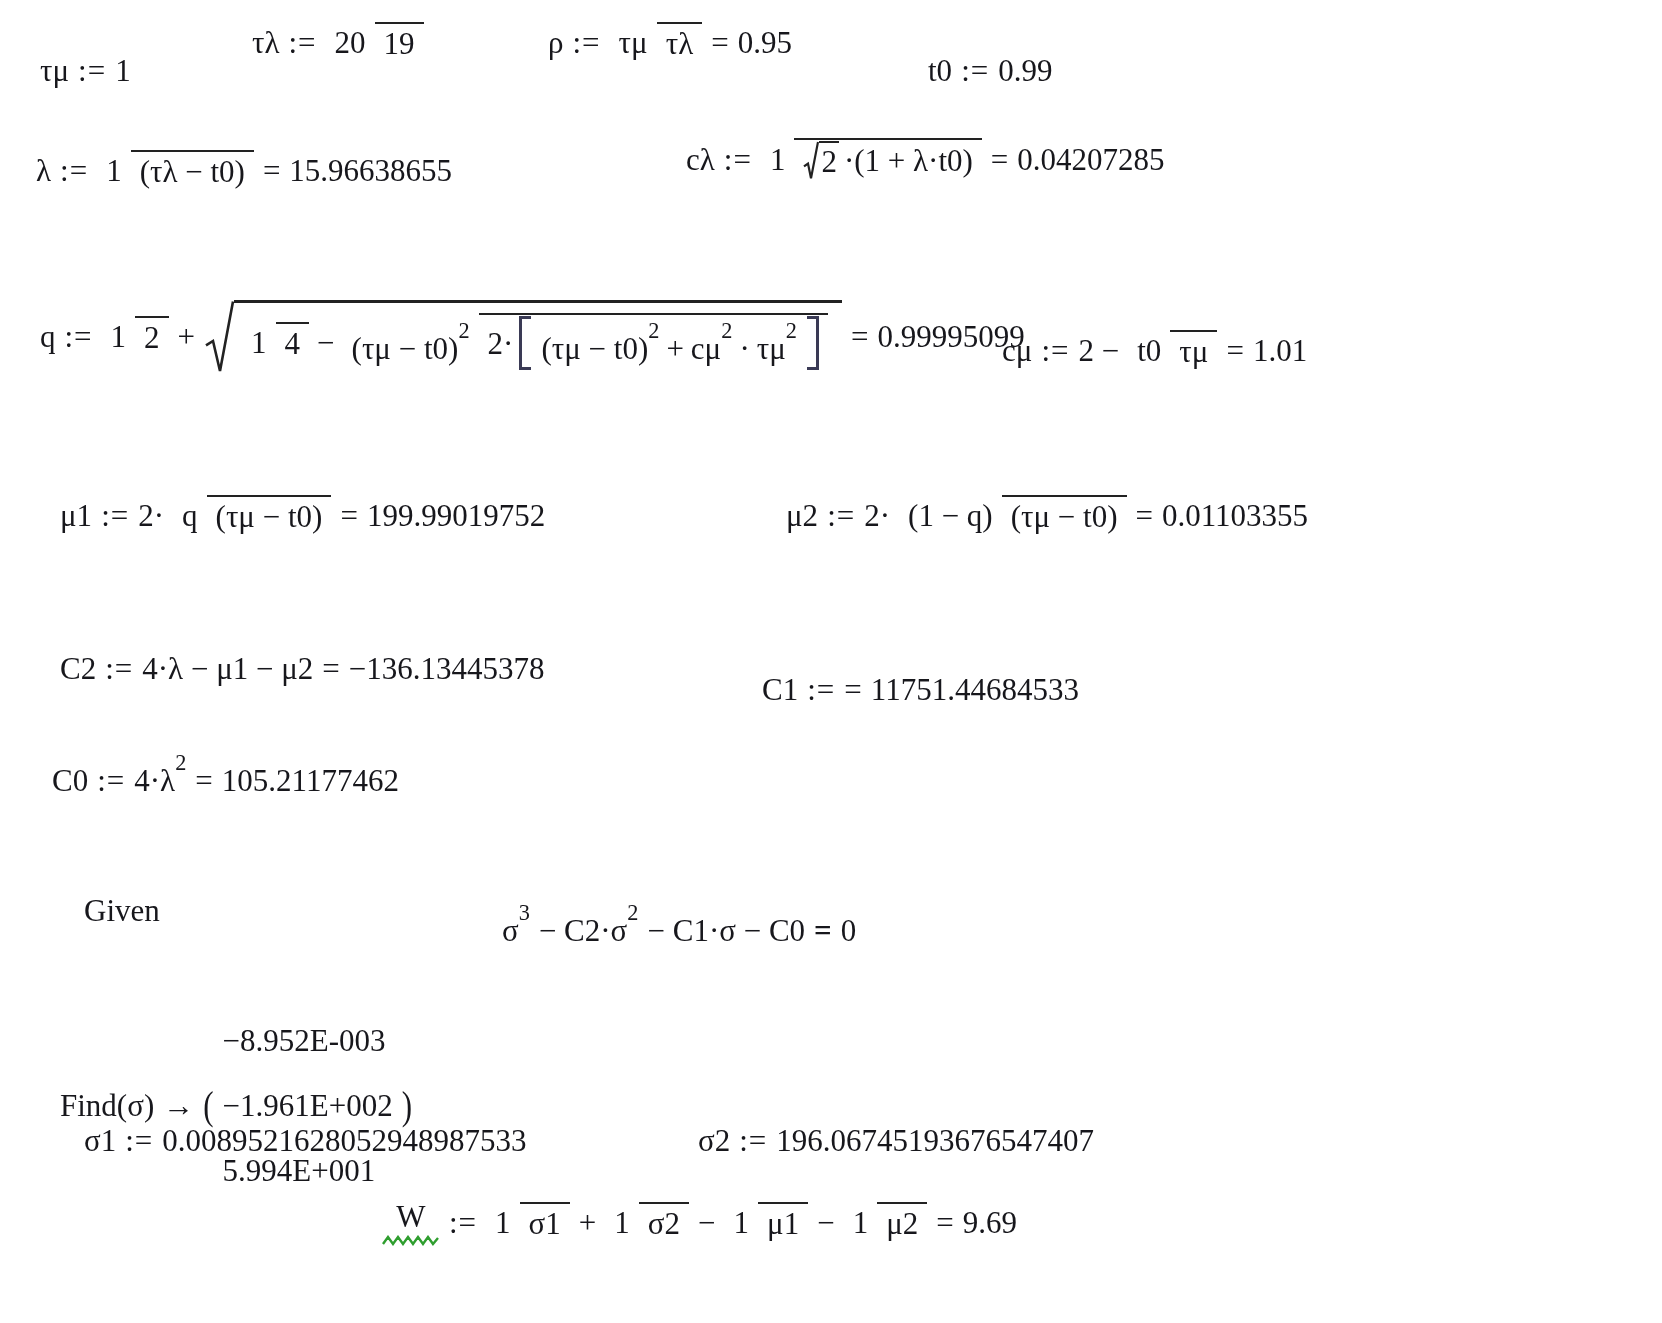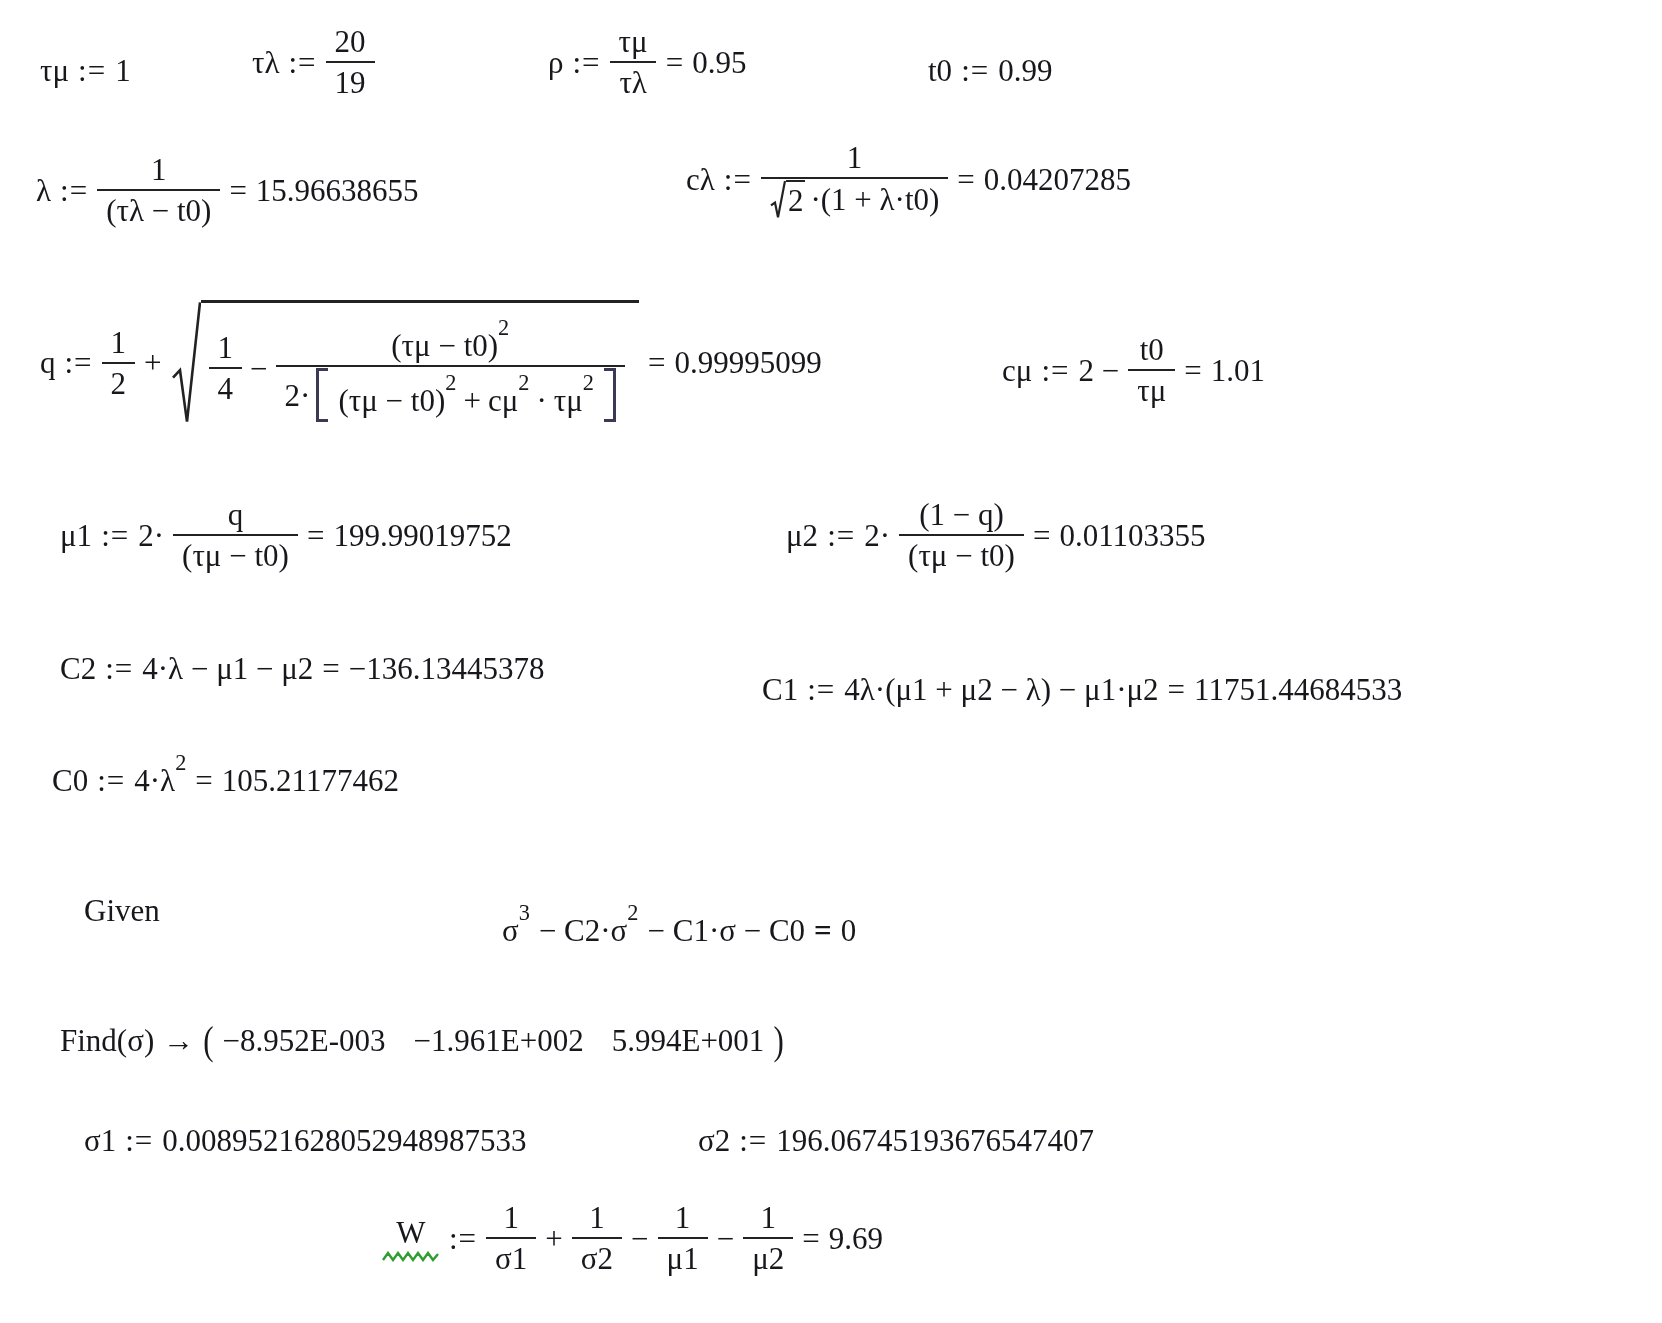--- a/index.html
+++ b/index.html
@@ -10,21 +10,21 @@
     font-size:31px; color:#17171c;
     position:relative; overflow:hidden;
   }
   .region {
     position:absolute;
     display:flex; align-items:center; gap:9px;
     white-space:nowrap; line-height:1.2;
   }
   .tok { display:inline-block; }
   .assign { letter-spacing:1px; }
-  .frac { display:inline-flex; flex-direction:column; align-items:center; }
+  .frac { display:inline-flex; flex-direction:row; align-items:center; }
   .num, .den {
     padding:1px 9px; display:flex; align-items:center; justify-content:center; gap:6px;
   }
   .den { border-top:2px solid #222; }
   .num.has-sup { padding-top:14px; }
   
   .psup { display:inline-flex; }
   .sup { font-size:0.72em; transform:translateY(-0.55em); display:inline-block; }
   
   .sqrt { position:relative; display:inline-flex; }
@@ -38,21 +38,21 @@
   .sqrt.big  .radicand { margin-left:30px; padding:10px 14px 2px 8px; }
   .sqrt.small .radicand { margin-left:16px; border-top-width:2px; padding:0 2px 0 2px; }
   
   .bracket-l, .bracket-r { align-self:stretch; width:9px; border:3px solid #3a3a55; }
   .bracket-l { border-right:none; margin-right:1px; }
   .bracket-r { border-left:none; margin-left:1px; }
   .brk-content { display:flex; align-items:center; gap:7px; padding:14px 3px 3px 3px; }
   .bold-eq { font-weight:bold; }
   .paren { transform:scaleY(1.3); display:inline-block; }
   .w-name { display:inline-flex; flex-direction:column; align-items:center; }
-  .values { display:flex; gap:28px; }
+  .values { display:flex; gap:28px;flex-direction:column; }
   .den-row { display:flex; align-items:center; gap:5px; }
 </style>
 </head>
 <body>
 
 <div class="region" style="left:40px; top:52px;">
   <span class="tok">τμ</span>
   <span class="tok assign">:=</span>
   <span class="tok">1</span>
 </div>
@@ -208,21 +208,20 @@
   <span class="tok">C2</span>
   <span class="tok assign">:=</span>
   <span class="tok">4·λ − μ1 − μ2</span>
   <span class="tok">=</span>
   <span class="tok">−136.13445378</span>
 </div>
 
 <div class="region" style="left:762px; top:650px;margin-top:21px;">
   <span class="tok">C1</span>
   <span class="tok assign">:=</span>
-  <span class="tok">4λ·(μ1 + μ2 − λ) − μ1·μ2</span>
   <span class="tok">=</span>
   <span class="tok">11751.44684533</span>
 </div>
 
 <div class="region" style="left:52px; top:762px;">
   <span class="tok">C0</span>
   <span class="tok assign">:=</span>
   <span class="psup">
     <span>4·λ</span>
     <span class="sup">2</span>

